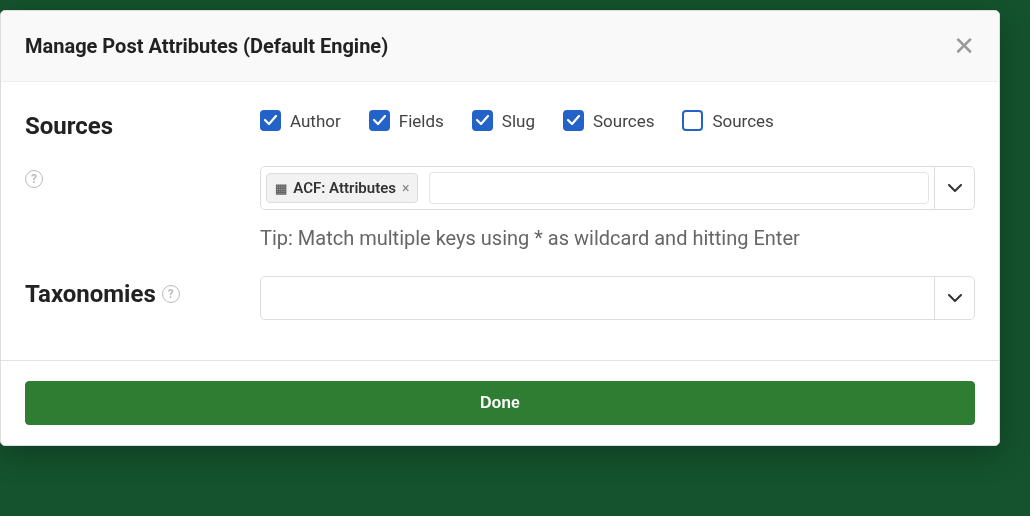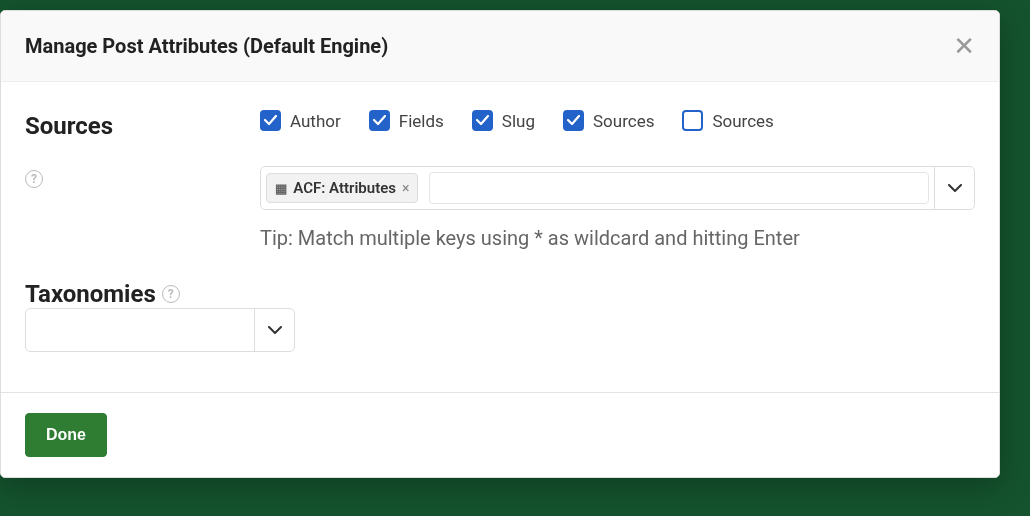--- a/index.html
+++ b/index.html
@@ -175,20 +175,21 @@
   .tip {
     font-size: 20px;
     color: #666;
     margin-top: 16px;
   }
   .modal-footer {
     border-top: 1px solid #e3e3e3;
     padding: 20px 24px;
     display: flex;
     gap: 14px;
+    flex-direction: column;
   }
   .btn {
     font-size: 16px;
     font-weight: 700;
     padding: 12px 20px;
     border-radius: 4px;
     cursor: pointer;
     border: 1px solid transparent;
   }
   .btn-primary {
@@ -283,21 +284,21 @@
             <div class="select-caret">
               <svg width="14" height="9" viewBox="0 0 14 9">
                   <path d="M1 1 L7 7 L13 1" stroke="#333" stroke-width="2" fill="none" stroke-linecap="round" stroke-linejoin="round"></path>
                 </svg>
             </div>
           </div>
           <div class="tip">Tip: Match multiple keys using * as wildcard and hitting Enter</div>
         </div>
       </div>
 
-      <div class="form-row" style="margin-top:24px; margin-bottom:10px;flex-direction:column;">
+      <div class="form-row" style="margin-top:24px; margin-bottom:10px;">
         <div class="form-label-col">
           <span class="form-label">Taxonomies</span>
           <span class="help-circle">?</span>
         </div>
         <div class="form-control-col">
           <div class="select-box">
             <div class="select-inner">
               <input class="tag-input" style="border: none;" type="text">
             </div>
             <div class="select-caret">

